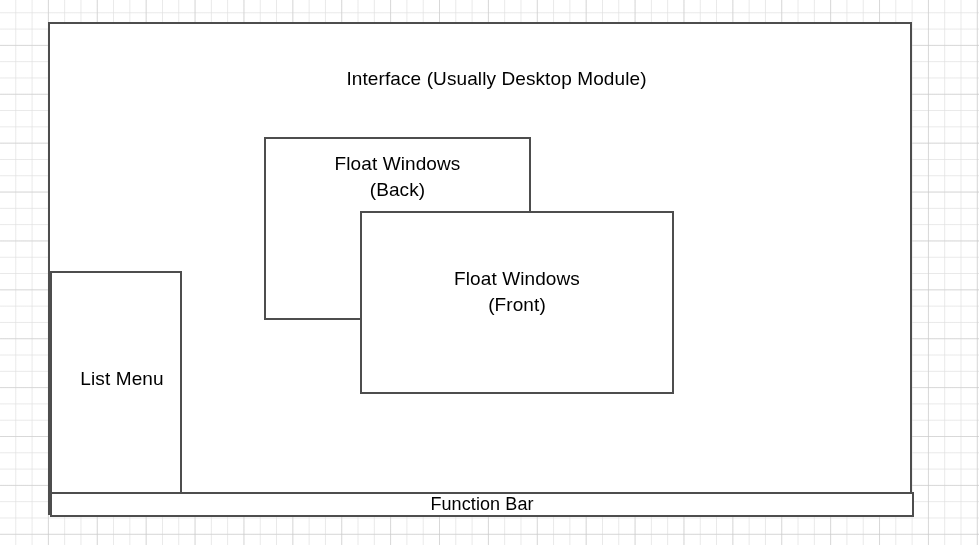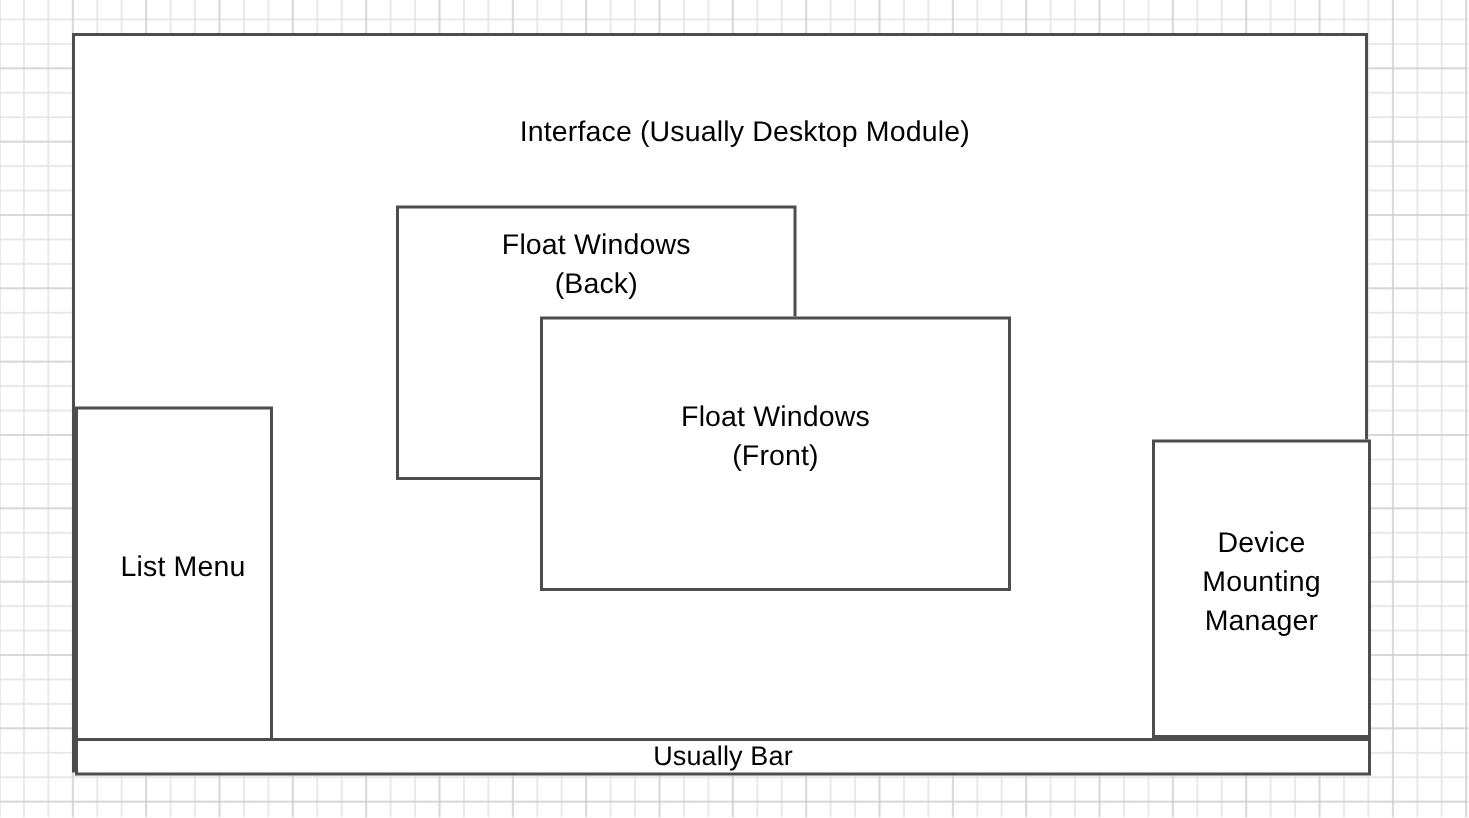--- a/index.html
+++ b/index.html
@@ -49,21 +49,21 @@
     letter-spacing: 0.1px;
   }
 
   
   #interface-container {
     left: 48px;  top: 22px;
     width: 864px; height: 493px;
     z-index: 1;
   }
   #interface-title {
-    top: 52px;
+    top: 42px;
     padding-left: 33px;
   }
 
   #list-menu {
     left: 0px;  top: 247px;
     width: 132px; height: 223px;
     z-index: 2;
   }
   #list-menu-title {
     top: 93px;
@@ -123,24 +123,19 @@
     <div class="box" id="float-back">
       <div class="box-label" id="float-back-title">Float Windows
 (Back)</div>
     </div>
 
     <div class="box" id="float-front">
       <div class="box-label" id="float-front-title">Float Windows
 (Front)</div>
     </div>
 
-    <div class="box" id="device-manager">
-      <div class="box-label" id="device-manager-title">Device
-Mounting
-Manager</div>
-    </div>
 
     <div class="box" id="function-bar">
-      <div class="box-label" id="function-bar-title">Usually Bar</div>
+      <div class="box-label" id="function-bar-title">Function Bar</div>
     </div>
 
   </div>
 </div>
 
 </body></html>

